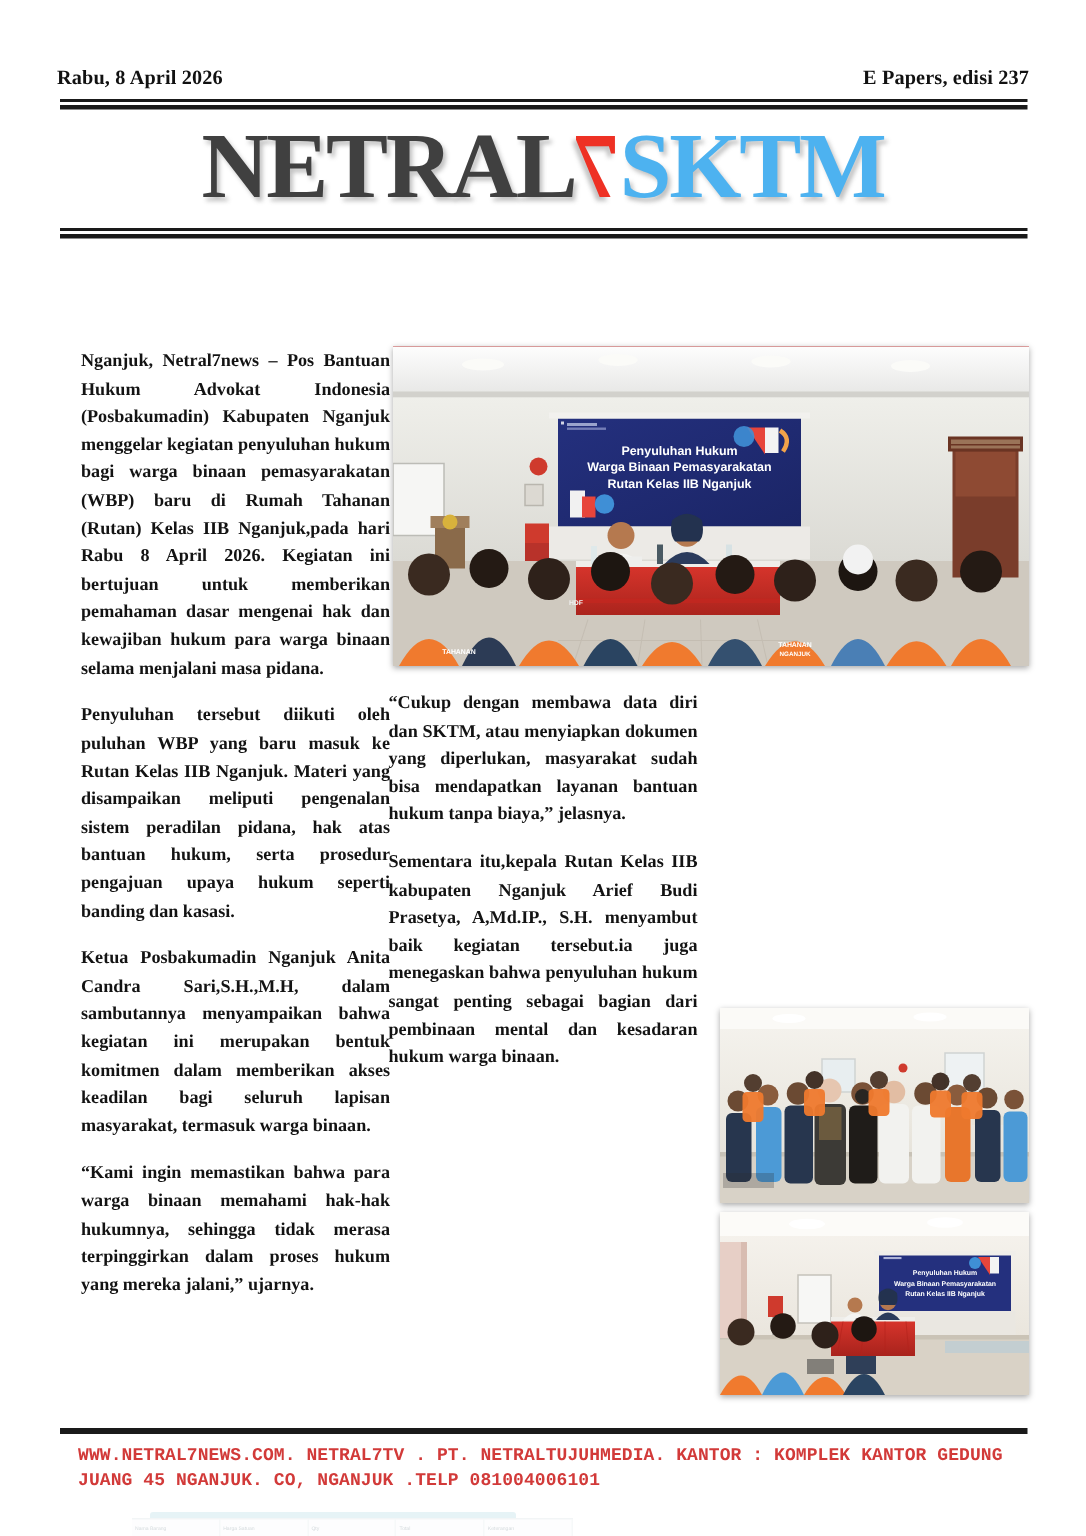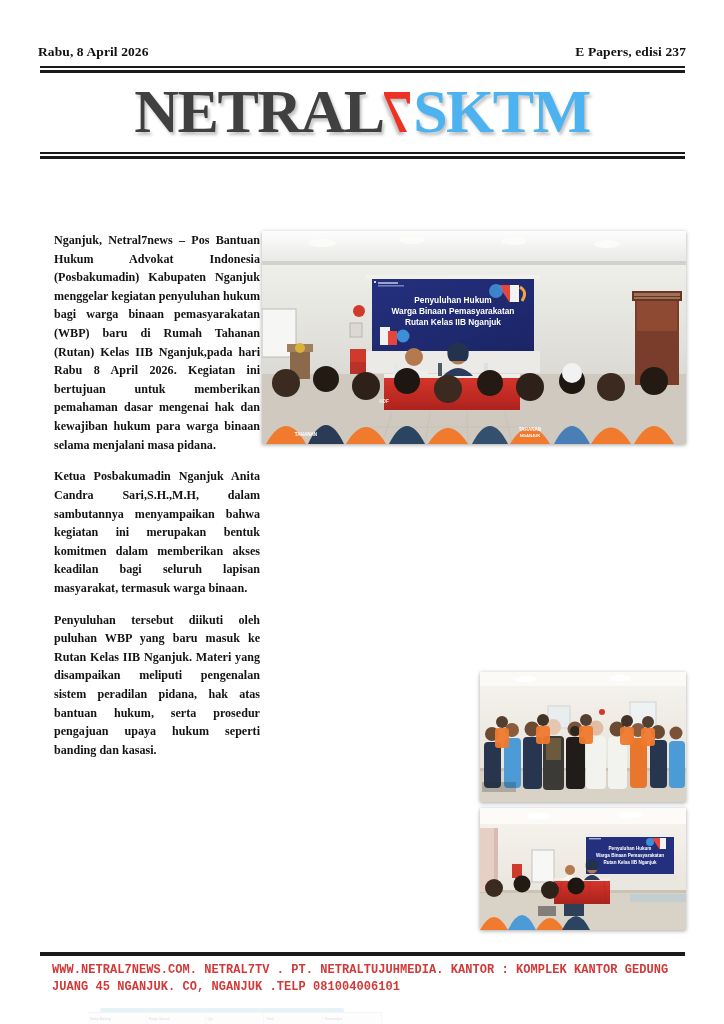--- a/index.html
+++ b/index.html
@@ -497,26 +497,29 @@
       <rect x="84" y="96" width="20" height="12" fill="#2f3f58"></rect>
 
       <rect x="150" y="86" width="56" height="8" fill="#b9ccd6" opacity="0.7"></rect>
     </svg>
   </div>
 
   <div class="columns">
 
     <div class="col" id="col-1">
       <p>Nganjuk, Netral7news – Pos Bantuan Hukum Advokat Indonesia (Posbakumadin) Kabupaten Nganjuk menggelar kegiatan penyuluhan hukum bagi warga binaan pemasyarakatan (WBP) baru di Rumah Tahanan (Rutan) Kelas IIB Nganjuk,pada hari  Rabu 8 April 2026. Kegiatan ini bertujuan untuk memberikan pemahaman dasar mengenai hak dan kewajiban hukum para warga binaan selama menjalani masa pidana.</p>
+      <p>Penyuluhan tersebut diikuti oleh puluhan WBP yang baru masuk ke Rutan Kelas IIB Nganjuk. Materi yang disampaikan meliputi pengenalan sistem peradilan pidana, hak atas bantuan hukum, serta prosedur pengajuan upaya hukum seperti banding dan kasasi.</p>
       <p>Ketua Posbakumadin Nganjuk Anita Candra Sari,S.H.,M.H, dalam sambutannya menyampaikan bahwa kegiatan ini merupakan bentuk komitmen dalam memberikan akses keadilan bagi seluruh lapisan masyarakat, termasuk warga binaan.</p>
-      <p>Penyuluhan tersebut diikuti oleh puluhan WBP yang baru masuk ke Rutan Kelas IIB Nganjuk. Materi yang disampaikan meliputi pengenalan sistem peradilan pidana, hak atas bantuan hukum, serta prosedur pengajuan upaya hukum seperti banding dan kasasi.</p>
+      <p>“Kami ingin memastikan bahwa para warga binaan memahami hak-hak hukumnya, sehingga tidak merasa terpinggirkan dalam proses hukum yang mereka jalani,” ujarnya.</p>
     </div>
 
     <div class="col" id="col-2">
       <div class="spacer-photo-main"></div>
+      <p>“Cukup dengan membawa data diri dan SKTM, atau menyiapkan dokumen yang diperlukan, masyarakat sudah bisa mendapatkan layanan bantuan hukum tanpa biaya,” jelasnya.</p>
+      <p>Sementara itu,kepala Rutan Kelas IIB kabupaten Nganjuk Arief Budi Prasetya, A,Md.IP., S.H. menyambut baik kegiatan tersebut.ia juga menegaskan bahwa penyuluhan hukum sangat penting sebagai bagian dari pembinaan mental dan kesadaran hukum warga binaan.</p>
     </div>
 
     <div class="col" id="col-3">
       <div class="spacer-photo-main"></div>
     </div>
 
   </div>
 
   <div id="rule-footer"></div>
   <div class="footer-text">WWW.NETRAL7NEWS.COM. NETRAL7TV . PT. NETRALTUJUHMEDIA. KANTOR : KOMPLEK KANTOR GEDUNG JUANG 45 NGANJUK. CO, NGANJUK .TELP 081004006101</div>

